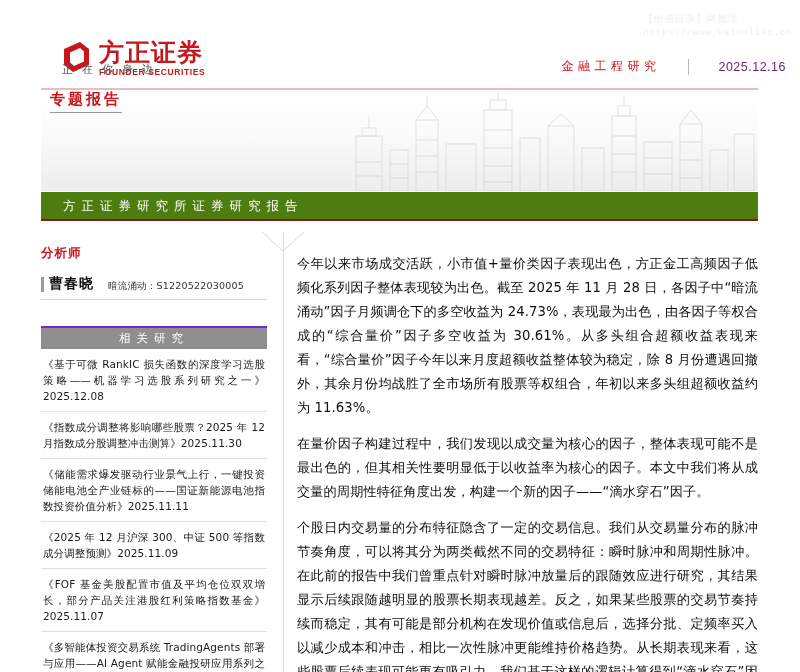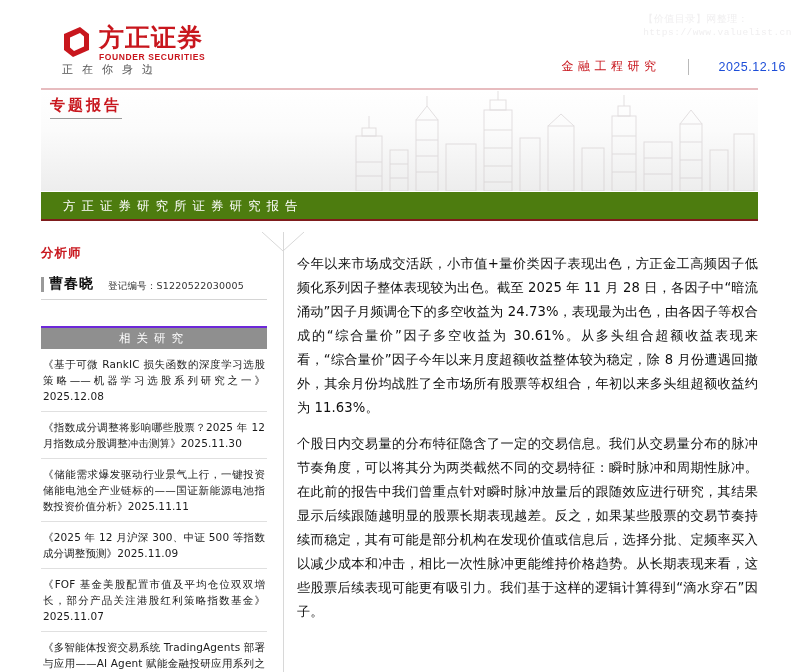--- a/index.html
+++ b/index.html
@@ -15,21 +15,21 @@
   
   .watermark{
     position:absolute;right:8px;top:12px;text-align:left;
     color:#f0eff0;font-size:10px;line-height:14px;letter-spacing:.5px;
     user-select:none;pointer-events:none;white-space:nowrap;
   }
   .watermark .wm2{font-family:"Liberation Mono","DejaVu Sans Mono",monospace;font-size:9.5px;}
 
   
   .masthead{position:absolute;left:0;top:0;width:800px;height:88px;}
-  .logo-wrap{position:absolute;left:58px;top:24px;display:flex;align-items:flex-start;}
+  .logo-wrap{position:absolute;left:58px;top:39px;display:flex;align-items:flex-start;}
   .logo-mark{width:34px;height:34px;position:relative;flex:0 0 auto;margin-top:1px;}
   .logo-mark svg{display:block;}
   .logo-text{margin-left:7px;}
   .logo-cn{
     font-family:"DejaVu Sans",sans-serif;
     font-size:25px;font-weight:bold;color:#c8161d;line-height:27px;letter-spacing:1px;
   }
   .logo-en{
     font-size:8.5px;font-weight:bold;color:#c8161d;letter-spacing:.6px;
     line-height:11px;margin-top:1px;
@@ -41,33 +41,33 @@
   }
   .masthead-right{
     position:absolute;right:14px;top:58px;display:flex;align-items:center;gap:16px;
   }
   .mh-dept{
     font-family:"DejaVu Sans",sans-serif;
     color:#c8161d;font-size:12px;letter-spacing:4.5px;padding-right:12px;
   }
   .mh-sep{width:1px;height:16px;background:#b9b9b9;}
   .mh-date{
-    font-size:12.5px;color:#1d4ed8;padding-left:13px;letter-spacing:.5px;
+    font-size:12.5px;color:#701a75;padding-left:13px;letter-spacing:.5px;
     font-family:"Liberation Sans",sans-serif;
   }
 
   
   .title-band{
     position:absolute;left:41px;top:88px;width:717px;height:101px;
     background:linear-gradient(180deg,#ffffff 0%,#fbfbfb 40%,#ededed 100%);
     border-top:2px solid #e7bcbf;
     overflow:hidden;
   }
   .skyline{position:absolute;right:0;bottom:0;width:420px;height:101px;opacity:.5;}
-  .title-inner{position:relative;padding:6px 0 0 9px;}
+  .title-inner{position:relative;padding:0 0 0 9px;}
   .kicker{
     font-family:"DejaVu Sans",sans-serif;
     color:#c8161d;font-size:15px;font-weight:bold;letter-spacing:3px;
     display:inline-block;border-bottom:1px solid #9a9a9a;padding-bottom:3px;
   }
   .main-title{
     font-family:"DejaVu Sans",sans-serif;
     font-size:19px;font-weight:bold;color:#1a1a1a;line-height:26px;
     margin-top:6px;letter-spacing:.2px;max-width:710px;
   }
@@ -207,33 +207,34 @@
   <svg class="corner" viewBox="0 0 42 22">
     <path d="M0 0 L21 19 L42 0" fill="none" stroke="#d8d8d8" stroke-width="1"></path>
   </svg>
   <div class="vdivider"></div>
 
   <div class="sidebar">
     <div class="sb-heading">分析师</div>
     <div class="analyst-row">
       <div class="analyst-bar"></div>
       <div class="analyst-name">曹春晓</div>
-      <div class="analyst-reg">登记编号：S1220522030005</div>
+      <div class="analyst-reg">暗流涌动：S1220522030005</div>
     </div>
 
     <div class="related-head">相关研究</div>
     <ul class="rel-list">
       <li class="rel-item">《基于可微 RankIC 损失函数的深度学习选股策略——机器学习选股系列研究之一》2025.12.08</li>
       <li class="rel-item">《指数成分调整将影响哪些股票？2025 年 12 月指数成分股调整冲击测算》2025.11.30</li>
       <li class="rel-item">《储能需求爆发驱动行业景气上行，一键投资储能电池全产业链标的——国证新能源电池指数投资价值分析》2025.11.11</li>
       <li class="rel-item">《2025 年 12 月沪深 300、中证 500 等指数成分调整预测》2025.11.09</li>
       <li class="rel-item">《FOF 基金美股配置市值及平均仓位双双增长，部分产品关注港股红利策略指数基金》2025.11.07</li>
       <li class="rel-item">《多智能体投资交易系统 TradingAgents 部署与应用——AI Agent 赋能金融投研应用系列之一》2025.09.07</li>
     </ul>
   </div>
 
   <div class="content">
     <p class="para">今年以来市场成交活跃，小市值+量价类因子表现出色，方正金工高频因子低频化系列因子整体表现较为出色。截至 2025 年 11 月 28 日，各因子中“暗流涌动”因子月频调仓下的多空收益为 24.73%，表现最为出色，由各因子等权合成的“综合量价”因子多空收益为 30.61%。从多头组合超额收益表现来看，“综合量价”因子今年以来月度超额收益整体较为稳定，除 8 月份遭遇回撤外，其余月份均战胜了全市场所有股票等权组合，年初以来多头组超额收益约为 11.63%。</p>
+    <p class="para">在量价因子构建过程中，我们发现以成交量为核心的因子，整体表现可能不是最出色的，但其相关性要明显低于以收益率为核心的因子。本文中我们将从成交量的周期性特征角度出发，构建一个新的因子——“滴水穿石”因子。</p>
     <p class="para">个股日内交易量的分布特征隐含了一定的交易信息。我们从交易量分布的脉冲节奏角度，可以将其分为两类截然不同的交易特征：瞬时脉冲和周期性脉冲。在此前的报告中我们曾重点针对瞬时脉冲放量后的跟随效应进行研究，其结果显示后续跟随越明显的股票长期表现越差。反之，如果某些股票的交易节奏持续而稳定，其有可能是部分机构在发现价值或信息后，选择分批、定频率买入以减少成本和冲击，相比一次性脉冲更能维持价格趋势。从长期表现来看，这些股票后续表现可能更有吸引力。我们基于这样的逻辑计算得到“滴水穿石”因子。</p>
 
   </div>
 
 </div>
 
 </body></html>

